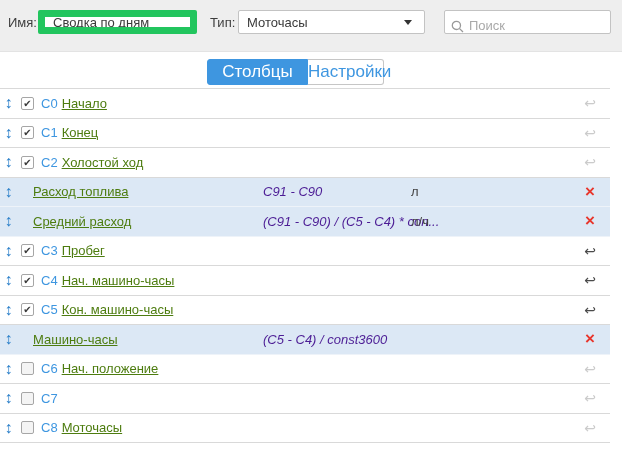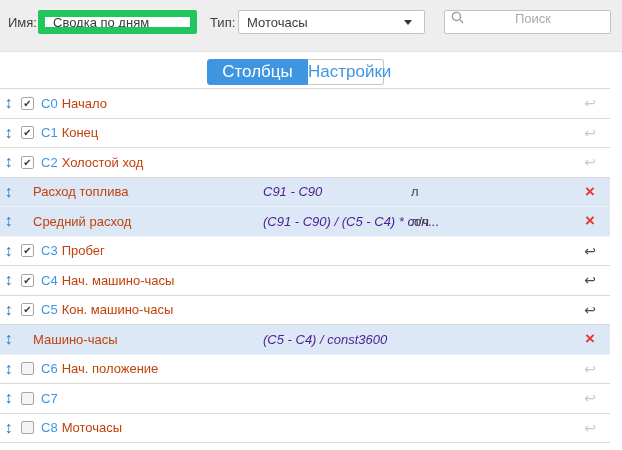--- a/index.html
+++ b/index.html
@@ -29,21 +29,21 @@
   }
   .select .val { flex:1; color:#3a3a3a; }
   .caret {
     width:0; height:0; border-left:4px solid transparent;
     border-right:4px solid transparent; border-top:5px solid #333;
     margin-right:4px;
   }
   .searchbox {
     position:absolute; left:444px; top:10px; width:167px; height:24px;
     background:#fff; border:1px solid #c3c3c3; border-radius:2px;
-    display:flex; align-items:flex-start; padding:0 6px;gap:46px;
+    display:flex; align-items:flex-end; padding:0 6px;
   }
   .searchbox svg { flex:0 0 auto; margin-right:5px; }
   .searchbox input {
     flex:1; border:none; outline:none; background:transparent;
     font-family:inherit; font-size:13px; color:#3a3a3a; min-width:0;
   }
   .searchbox input::placeholder { color:#a9a9a9; }
   .tabs { position:absolute; left:207px; top:59px; height:26px; display:flex; }
   .tab {
     height:26px; font-family:inherit; font-size:17px; cursor:pointer;
@@ -71,21 +71,21 @@
     flex:0 0 auto;
   }
   .cb {
     margin-left:6px; width:13px; height:13px; border:1px solid #a6a6a6;
     border-radius:2px; background:#f4f4f4; flex:0 0 auto; cursor:pointer;
     font-size:10px; line-height:11px; text-align:center; color:#3a3a3a;
     overflow:hidden;
   }
   .cb.checked { background:#fff; }
   .code { margin-left:7px; color:var(--accent,#3e96e0); flex:0 0 auto; }
-  .label { margin-left:4px; color:#c2410c; }
+  .label { margin-left:4px; color:#4d7c0f;text-decoration:underline; }
   .custom-label { margin-left:18px; }
   .formula { position:absolute; left:263px; color:#4c1d95;font-style:italic; }
   .unit { position:absolute; left:411px; color:#444; }
   .action {
     position:absolute; right:12px; width:16px; text-align:center;
     cursor:pointer; font-size:14px; line-height:16px;
   }
   .action.undo.disabled { color:#cbcbcb; }
   .action.undo.enabled { color:#4b4b4b; }
   .action.delete { color:var(--del,#e8352b); font-weight:bold; font-size:17px; line-height:14px; }

